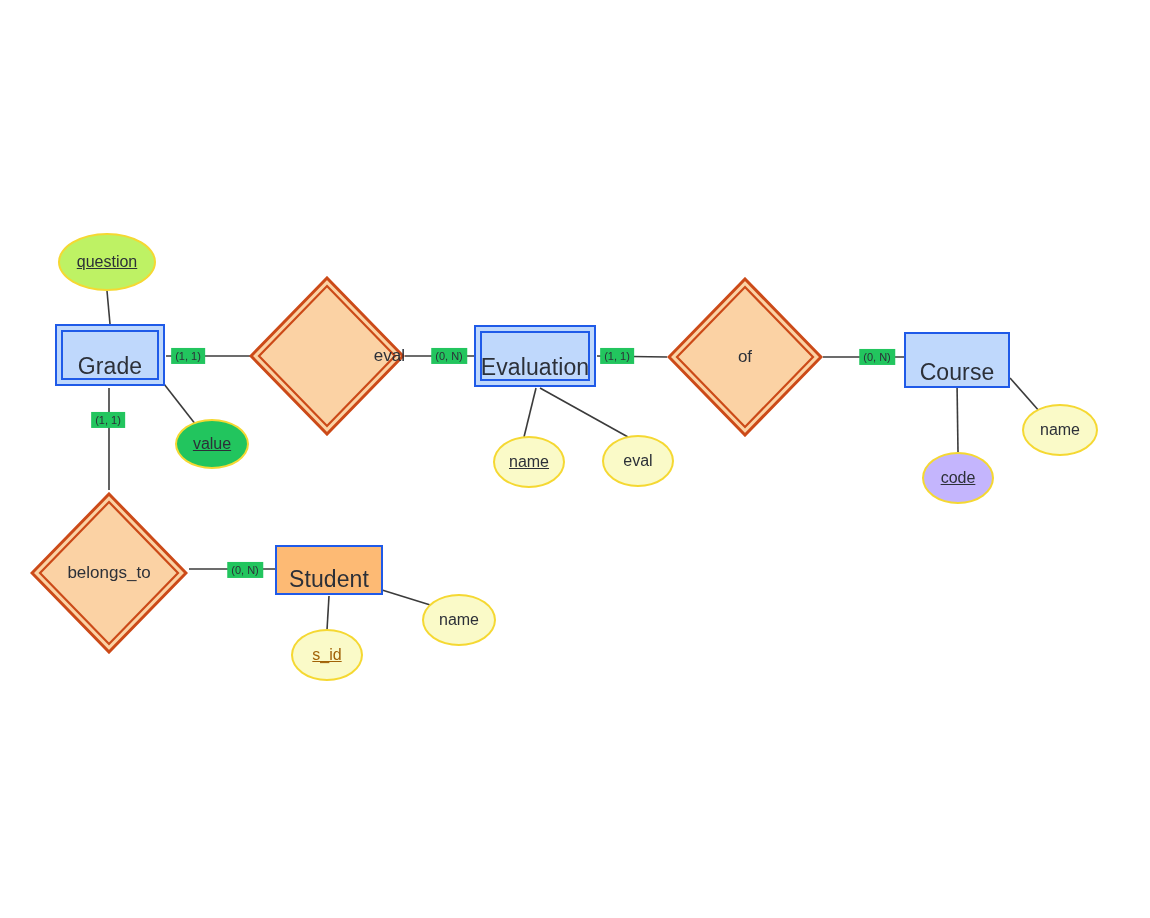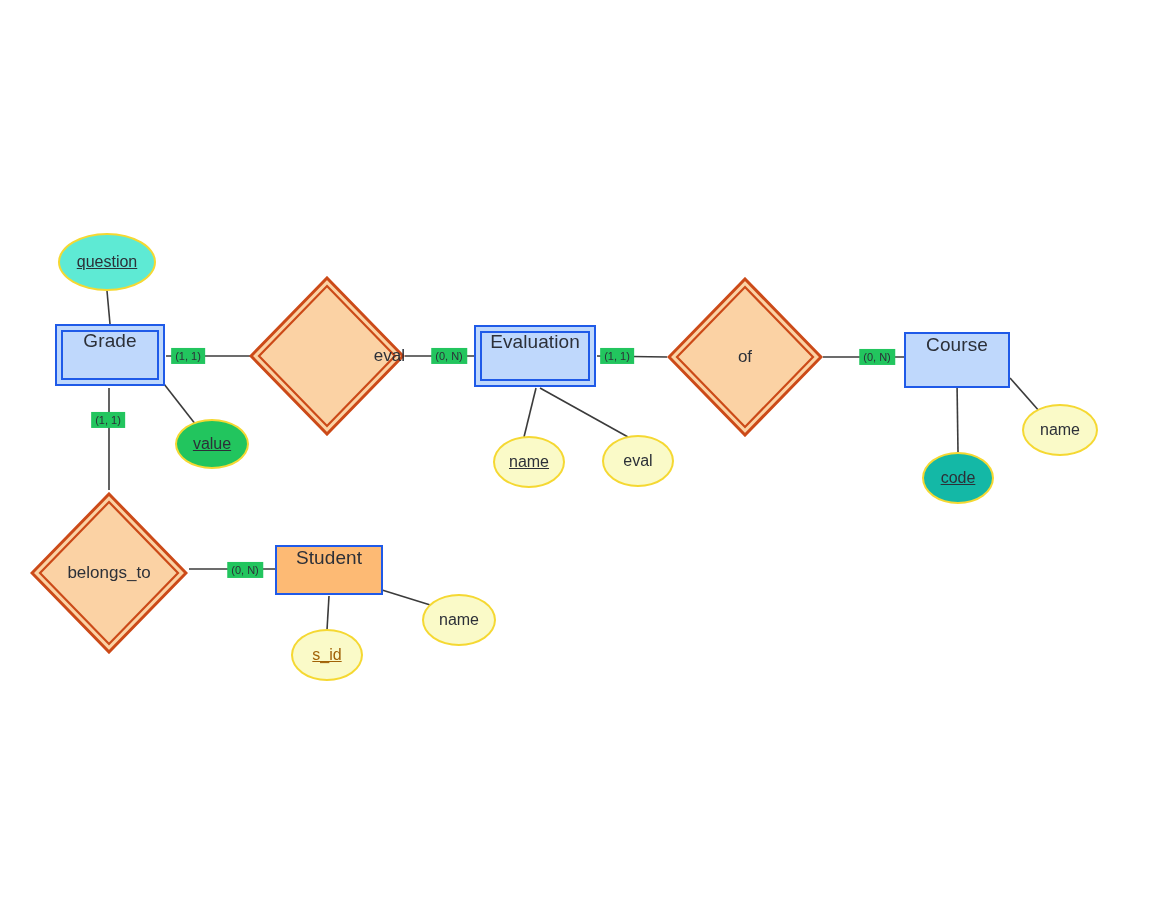--- a/index.html
+++ b/index.html
@@ -26,24 +26,24 @@
     pointer-events: none;
   }
 
   
   .entity {
     position: absolute;
     box-sizing: border-box;
     background: #bfd8fc;
     border: 2.5px solid #1f5ae8;
     display: flex;
-    align-items: flex-start;
+    align-items: flex-end;
     justify-content: center;
     color: #2c3038;
-    font-size: 19px;
+    font-size: 23px;
     letter-spacing: 0.1px;
   }
   .entity.weak {
     border-width: 2.5px;
     box-shadow: inset 0 0 0 3px #ffffff00;
     outline: none;
     padding: 4px;
   }
   .entity.weak::before {
     content: "";
@@ -156,33 +156,33 @@
         </svg>
         <span class="rel-label" style="color: rgb(44, 48, 56);">of</span>
       </div>
       <div class="rel" style="left: 30px; top: 492px; width: 158px; height: 162px;">
         <svg class="dia" viewBox="0 0 158 162">
           <polygon points="79,2 156,81 79,160 2,81" fill="#fbd2a4" stroke="#cc4a18" stroke-width="3"></polygon>
           <polygon points="79,10 148,81 79,152 10,81" fill="none" stroke="#cc4a18" stroke-width="2.2"></polygon>
         </svg>
         <span class="rel-label" style="color: rgb(44, 48, 56);">belongs_to</span>
       </div>
-      <div class="attr key" style="left: 58px; top: 233px; width: 98px; height: 58px; background: #5eead4; border-color: rgb(245, 216, 50); color: rgb(44, 48, 56);">
+      <div class="attr key" style="left: 58px; top: 233px; width: 98px; height: 58px; background: #bef264; border-color: rgb(245, 216, 50); color: rgb(44, 48, 56);">
         <span class="atext">question</span>
       </div>
       <div class="attr" style="left: 175px; top: 419px; width: 74px; height: 50px; background: #22c55e; border-color: rgb(245, 216, 50); color: rgb(44, 48, 56); text-decoration: underline;">
         <span class="atext">value</span>
       </div>
       <div class="attr key" style="left: 493px; top: 436px; width: 72px; height: 52px; background: rgb(250, 250, 200); border-color: rgb(245, 216, 50); color: rgb(44, 48, 56);">
         <span class="atext">name</span>
       </div>
       <div class="attr" style="left: 602px; top: 435px; width: 72px; height: 52px; background: rgb(250, 250, 200); border-color: rgb(245, 216, 50); color: rgb(44, 48, 56);">
         <span class="atext">eval</span>
       </div>
-      <div class="attr key" style="left: 922px; top: 452px; width: 72px; height: 52px; background: #14b8a6; border-color: rgb(245, 216, 50); color: rgb(44, 48, 56);">
+      <div class="attr key" style="left: 922px; top: 452px; width: 72px; height: 52px; background: #c4b5fd; border-color: rgb(245, 216, 50); color: rgb(44, 48, 56);">
         <span class="atext">code</span>
       </div>
       <div class="attr" style="left: 1022px; top: 404px; width: 76px; height: 52px; background: rgb(250, 250, 200); border-color: rgb(245, 216, 50); color: rgb(44, 48, 56);">
         <span class="atext">name</span>
       </div>
       <div class="attr key" style="left: 291px; top: 629px; width: 72px; height: 52px; background: rgb(250, 250, 200); border-color: rgb(245, 216, 50); color: #a16207;">
         <span class="atext">s_id</span>
       </div>
       <div class="attr" style="left: 422px; top: 594px; width: 74px; height: 52px; background: rgb(250, 250, 200); border-color: rgb(245, 216, 50); color: rgb(44, 48, 56);">
         <span class="atext">name</span>

